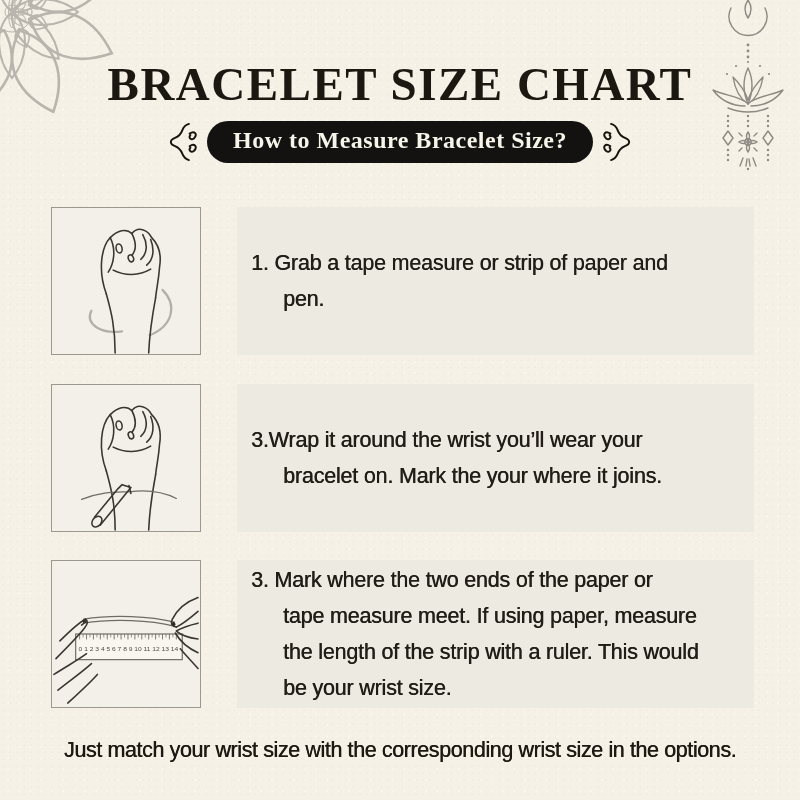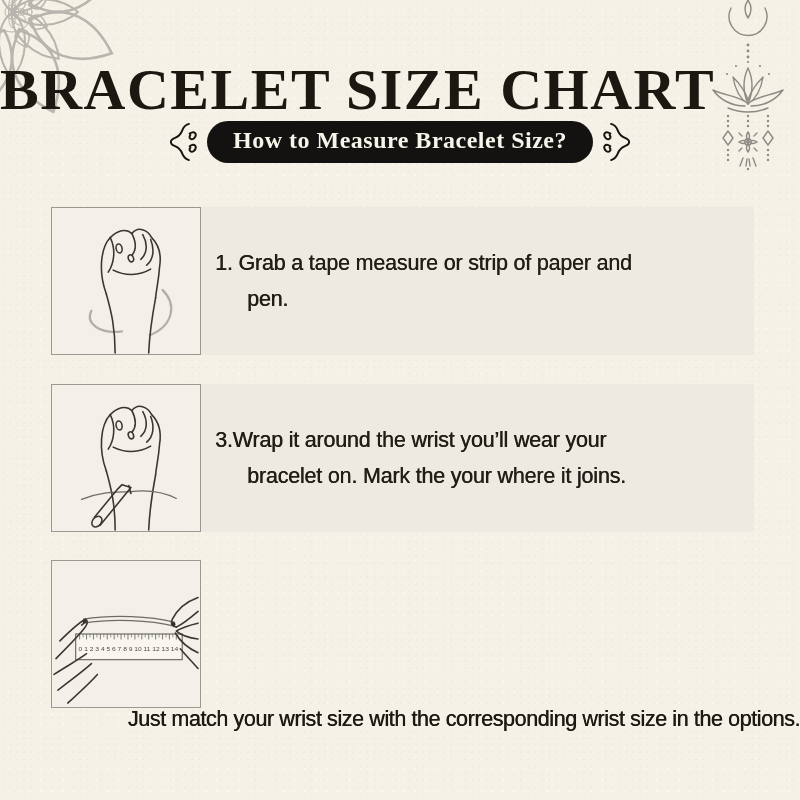--- a/index.html
+++ b/index.html
@@ -11,55 +11,55 @@
       radial-gradient(rgba(255,255,255,0.5) 1px, transparent 1px);
     background-size:7px 7px, 11px 11px;
     background-position:0 0, 3px 5px;
     font-family:"Liberation Sans", sans-serif;
     color:#211e18;
   }
   .ornament{position:absolute;pointer-events:none;}
   #mandala{left:-118px;top:-118px;}
   #lotus{right:4px;top:0;}
   .page-title{
-    position:absolute;top:61px;left:0;right:0;text-align:left;
+    position:absolute;top:61px;left:0;right:0;text-align:center;
     font-family:"Liberation Serif", serif;font-weight:bold;
-    font-size:58px;line-height:1;letter-spacing:1.5px;color:#1b1812;
+    font-size:47px;line-height:1;letter-spacing:1.5px;color:#1b1812;
   }
   .badge-row{
     position:absolute;top:117px;left:0;right:0;height:50px;
     display:flex;align-items:center;justify-content:center;gap:9px;
   }
   .badge{
     background:#141210;color:#f7f4ea;border-radius:24px;
     padding:6px 26px 9px;font-family:"Liberation Serif", serif;
     font-weight:bold;font-size:24px;letter-spacing:0.5px;white-space:nowrap;
   }
   .flourish{width:32px;height:54px;}
   .flourish.right{transform:scaleX(-1);}
   .step-row{
-    position:absolute;left:51px;width:703px;height:148px;display:flex;
+    position:absolute;left:51px;width:703px;height:148px;display:flex;gap:36px;
   }
   #row1{top:207px;} #row2{top:384px;} #row3{top:560px;}
   .figure{
     width:148px;height:146px;border:1px solid #9c988e;
     background:#f3f0e9;flex:none;
   }
   .figure svg{display:block;width:100%;height:100%;}
   .texts{
     flex:1;background:#edeae1;display:flex;flex-direction:column;
     justify-content:center;padding-left:14px;padding-right:6px;
   }
   .line{
     font-size:21.5px;line-height:36px;white-space:nowrap;
     color:#211e18;text-shadow:0.45px 0 0 #211e18;letter-spacing:-0.2px;
   }
   .line.cont{margin-left:32px;}
   .footer-note{
-    position:absolute;top:704px;left:0;right:0;text-align:right;
+    position:absolute;top:735px;left:0;right:0;text-align:center;
     font-size:21.5px;line-height:30px;color:#1d1a14;
     text-shadow:0.45px 0 0 #1d1a14;letter-spacing:-0.4px;
   }
   .hand-stroke{fill:none;stroke:#3a3732;stroke-width:1.6;stroke-linecap:round;stroke-linejoin:round;}
   .tape-stroke{fill:none;stroke:#b2afa8;stroke-width:2.2;stroke-linecap:round;}
   .thin-stroke{fill:none;stroke:#6f6c65;stroke-width:1.3;stroke-linecap:round;}
   .orn-stroke{fill:none;stroke:#8d8a84;stroke-width:1.4;stroke-linecap:round;stroke-linejoin:round;}
   .orn-fill{fill:#8d8a84;stroke:none;}
   .mand-stroke{fill:none;stroke:#b8b5ae;stroke-linecap:round;}
   .flo-stroke{fill:none;stroke:#17140f;stroke-width:2.8;stroke-linecap:round;}
@@ -231,15 +231,21 @@
         <path d="M6,130 C20,119 31,111 40,103"></path>
         <path d="M16,143 C28,132 38,123 46,114"></path>
         <path d="M148,36 C134,41 126,50 122,58 C120,62 121,65 126,66"></path>
         <path d="M126,66 C134,62 141,56 148,50"></path>
         <path d="M148,62 C139,64 131,67 126,70 C132,75 140,77 148,78"></path>
         <path d="M148,92 C137,87 129,79 125,72"></path>
         <path d="M148,108 C141,100 135,94 130,88"></path>
       </g>
     </svg>
   </div>
+  <div class="texts">
+    <div class="line">3. Mark where the two ends of the paper or</div>
+    <div class="line cont">tape measure meet. If using paper, measure</div>
+    <div class="line cont">the length of the strip with a ruler. This would</div>
+    <div class="line cont">be your wrist size.</div>
+  </div>
 </div>
 
 <div class="footer-note">Just match your wrist size with the corresponding wrist size in the options.</div>
 
 </body></html>

